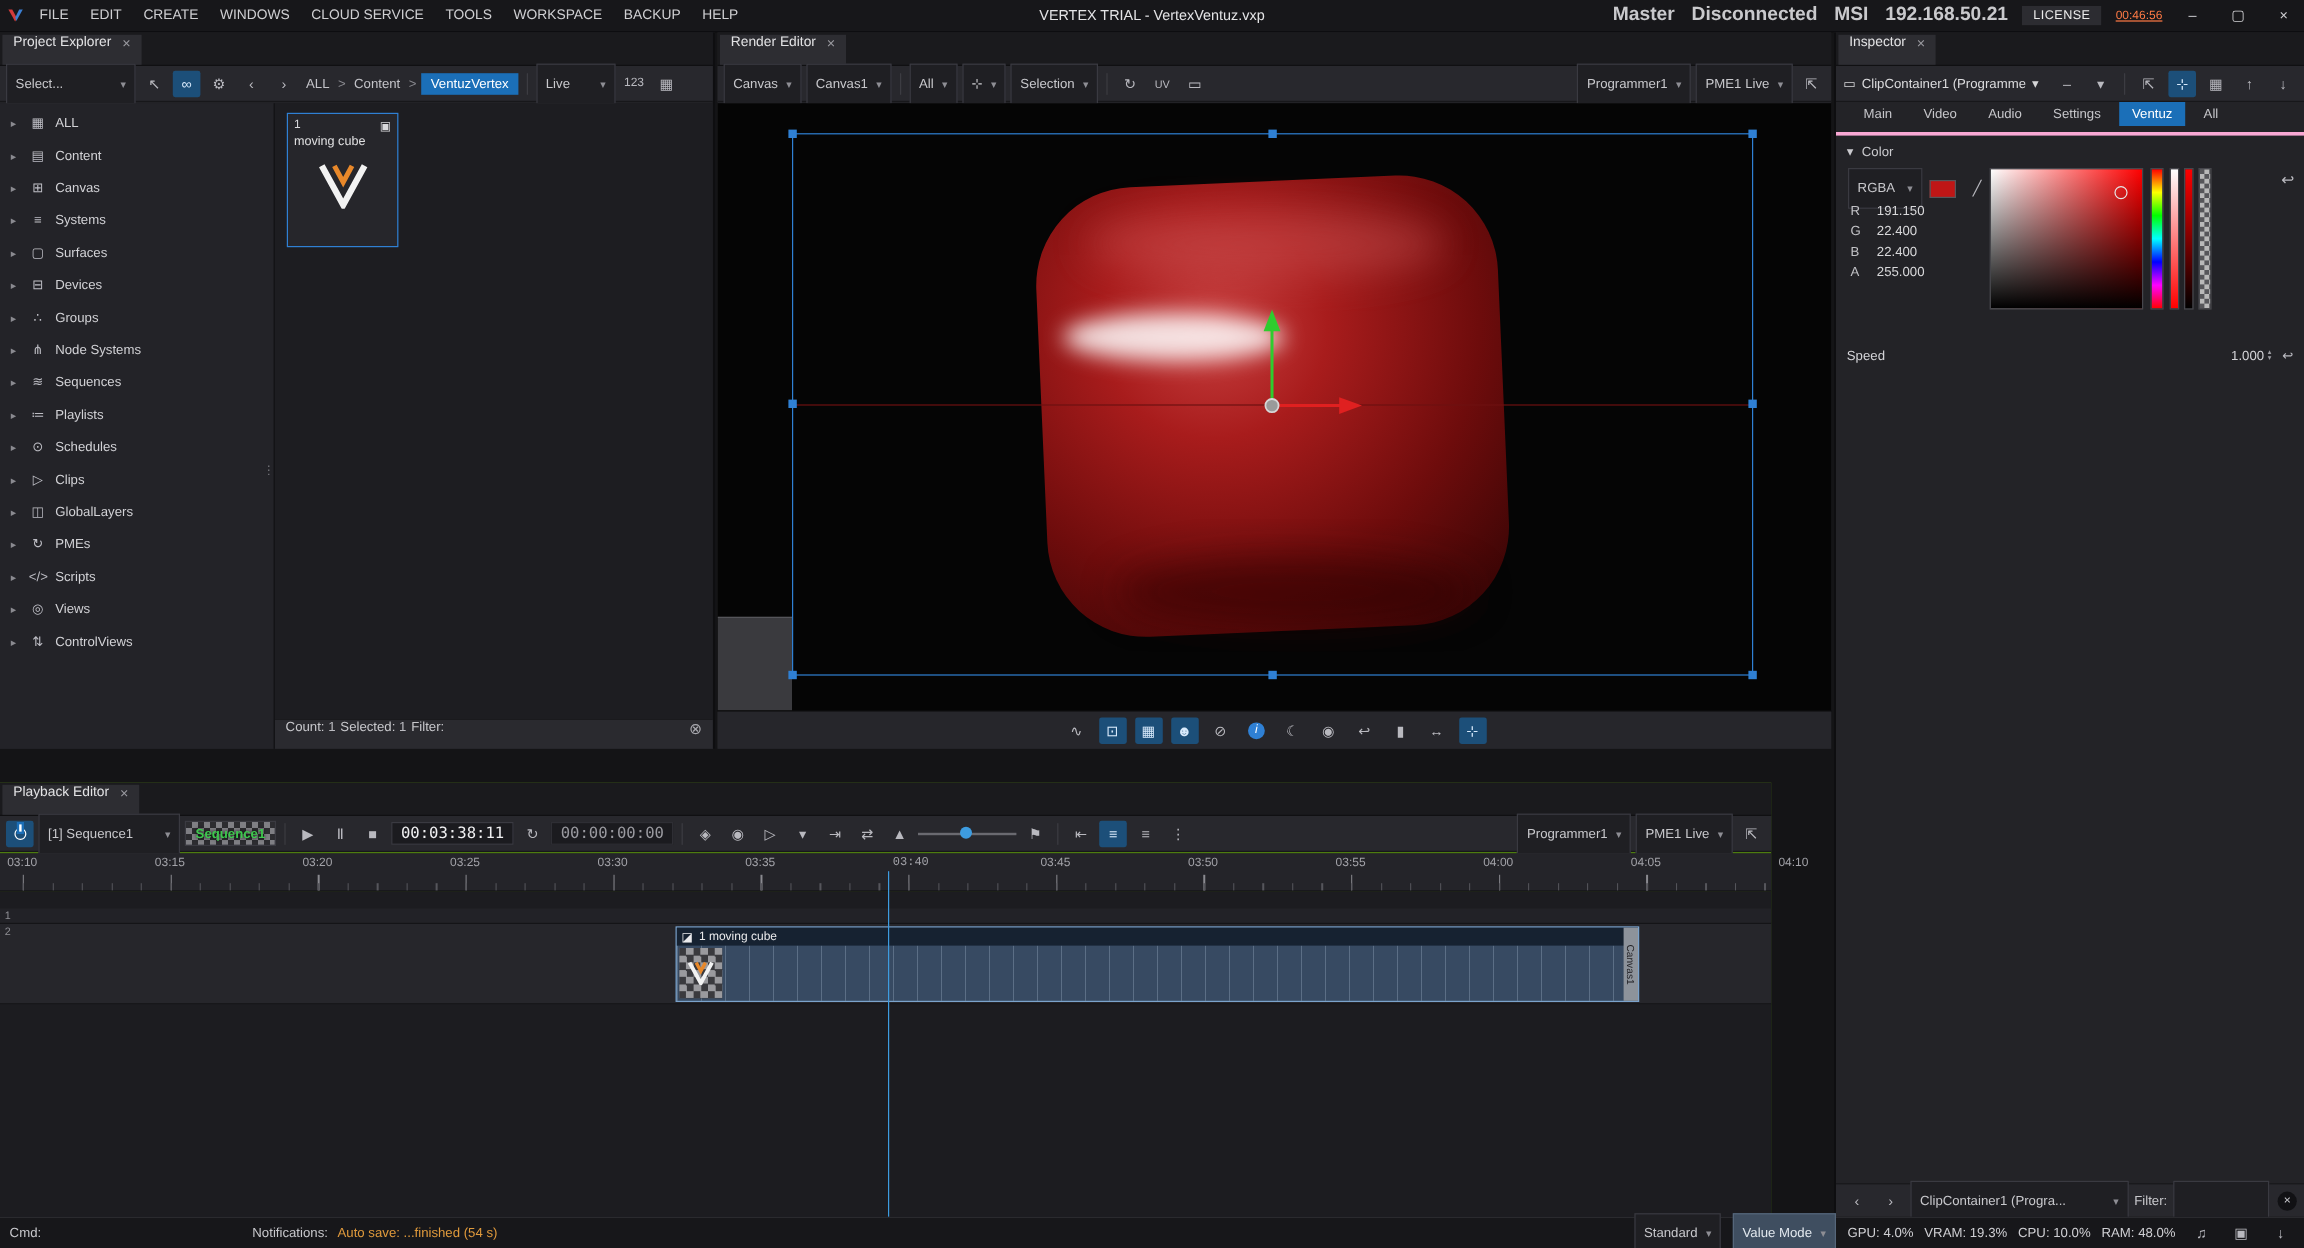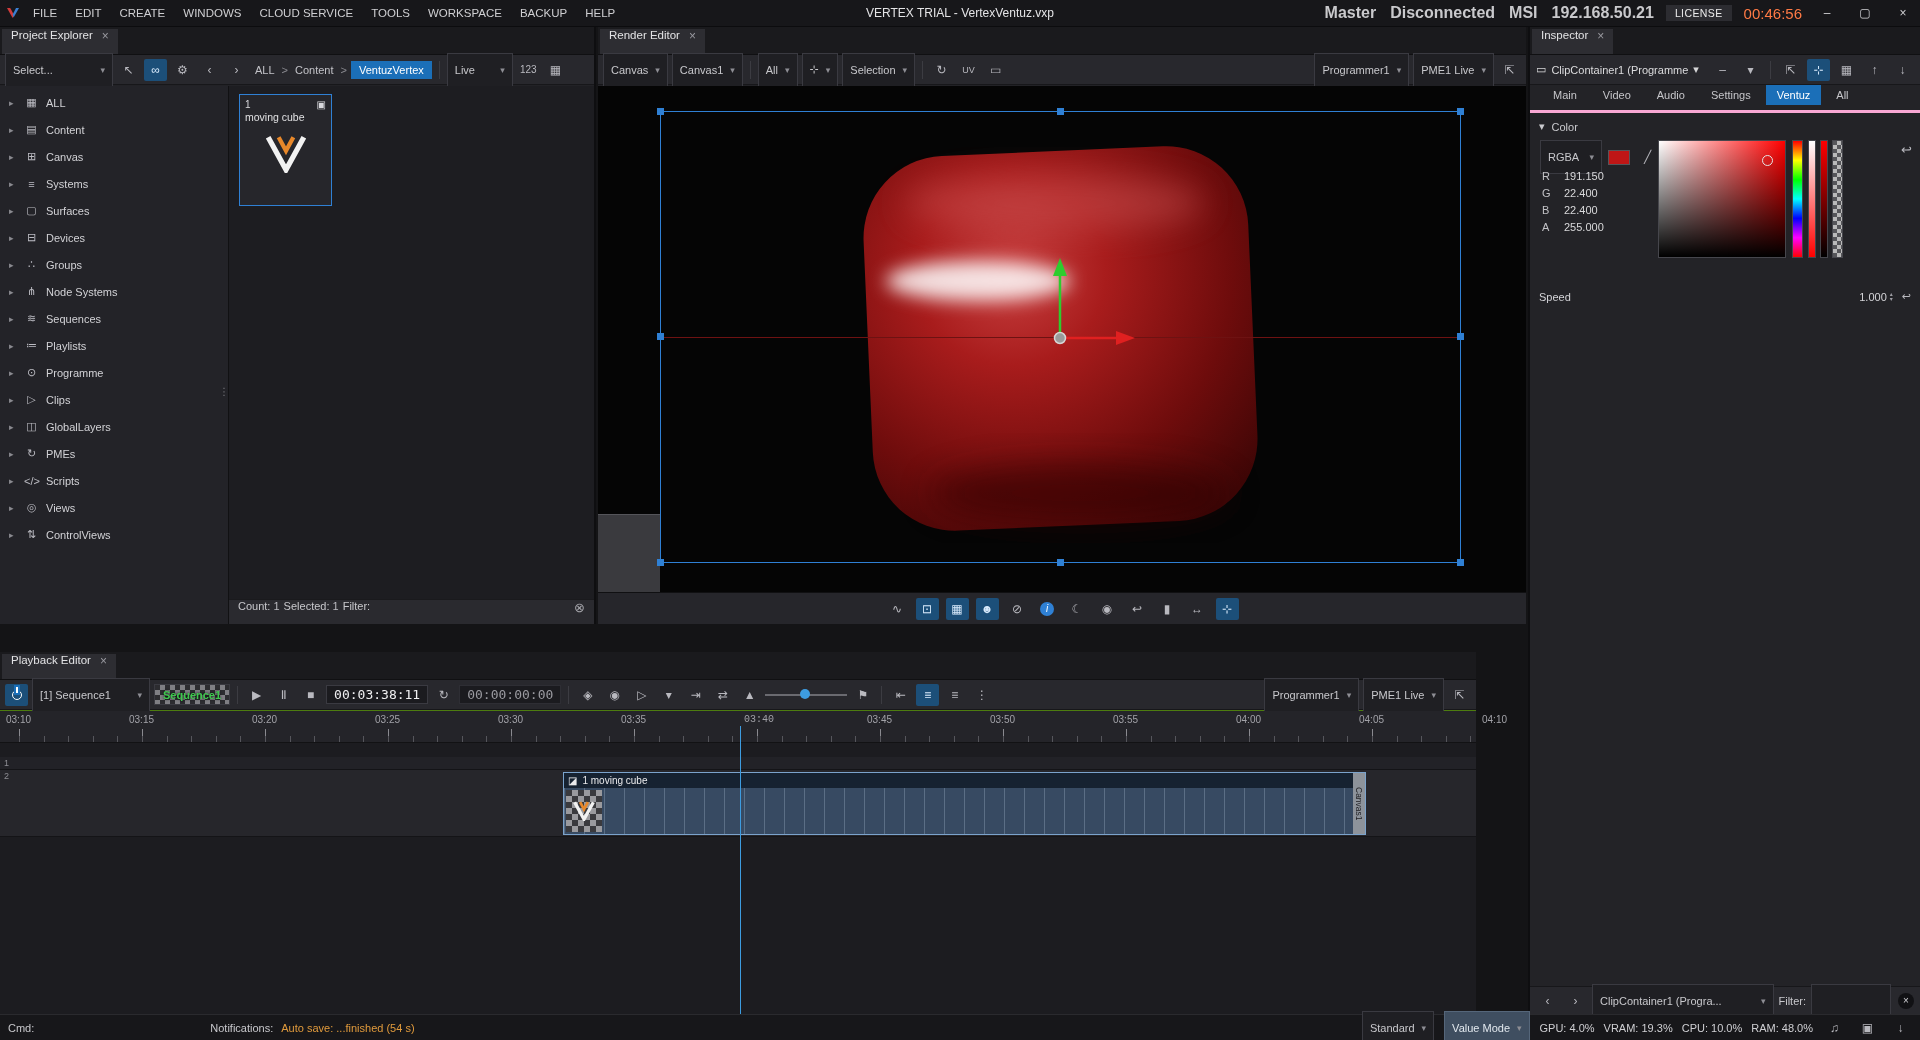--- a/index.html
+++ b/index.html
@@ -9,21 +9,21 @@
   
   .titlebar{position:absolute;left:0;top:0;width:1920px;height:27px;background:#17171a;display:flex;align-items:center;padding:0 4px;gap:2px;border-bottom:1px solid #0c0c0e;}
   .logo{width:18px;display:flex;justify-content:center;}
   .menus{display:flex;align-items:center;}
   .menu-item{padding:0 9px;font-size:11.5px;color:#cfcfd2;cursor:default;}
   .tb-title{position:absolute;left:50%;transform:translateX(-50%);font-size:12px;color:#e4e4e6;}
   .tb-right{margin-left:auto;display:flex;align-items:center;gap:12px;}
   .tb-status-wrap{display:flex;gap:14px;}
   .tb-status-item{color:#c9c9cc;font-size:16px;font-weight:bold;}
   .tb-license{background:#2c2c31;color:#ececec;padding:2px 9px;font-size:10.5px;letter-spacing:.4px;}
-  .tb-clock{color:var(--clock-orange,#ff7a45);font-size:15px;}
+  .tb-clock{color:var(--clock-orange,#ff7a45);font-size:10px;text-decoration:underline;}
   .win-btn{width:26px;text-align:center;color:#cfcfd2;font-size:12px;}
 
   
   .panel{position:absolute;background:#222226;}
   .tabbar{height:28px;background:#1a1a1d;display:flex;align-items:flex-end;padding-left:2px;border-bottom:1px solid #101012;}
   .tab{height:25px;background:#2d2d32;display:flex;align-items:flex-start;gap:9px;padding:0 9px;font-size:11.5px;color:#e2e2e4;}
   .tab .close{color:#9a9aa0;font-size:12px;}
   .toolbar{height:30px;background:#28282d;display:flex;align-items:center;gap:4px;padding:0 5px;border-bottom:1px solid #17171a;}
   .dd{background:#1f1f23;border:1px solid #3a3a41;height:21px;display:flex;align-items:center;gap:7px;padding:16px 7px;color:#c8c8cc;white-space:nowrap;}
   .dd .caret{color:#8e8e94;font-size:9px;}
@@ -280,21 +280,21 @@
 
           <div class="tree-item">
             <span class="tw">▸</span>
             <span class="ti">≔</span>
             <span>Playlists</span>
           </div>
 
           <div class="tree-item">
             <span class="tw">▸</span>
             <span class="ti">⊙</span>
-            <span>Programme</span>
+            <span>Schedules</span>
           </div>
 
           <div class="tree-item">
             <span class="tw">▸</span>
             <span class="ti">▷</span>
             <span>Clips</span>
           </div>
 
           <div class="tree-item">
             <span class="tw">▸</span>

